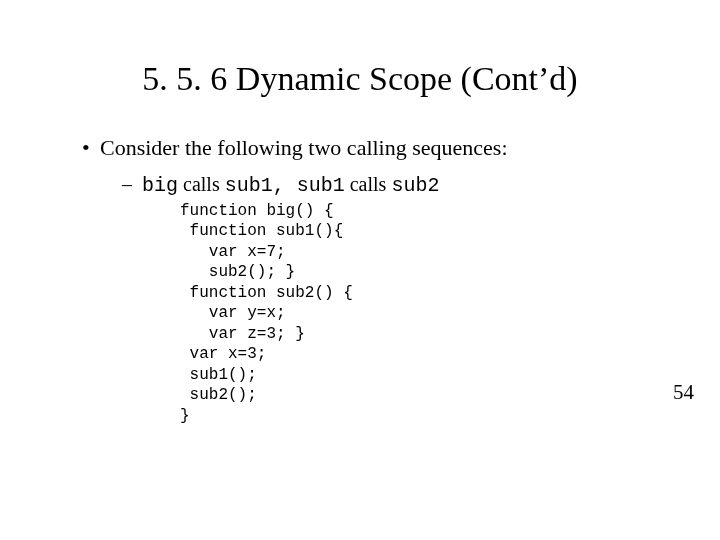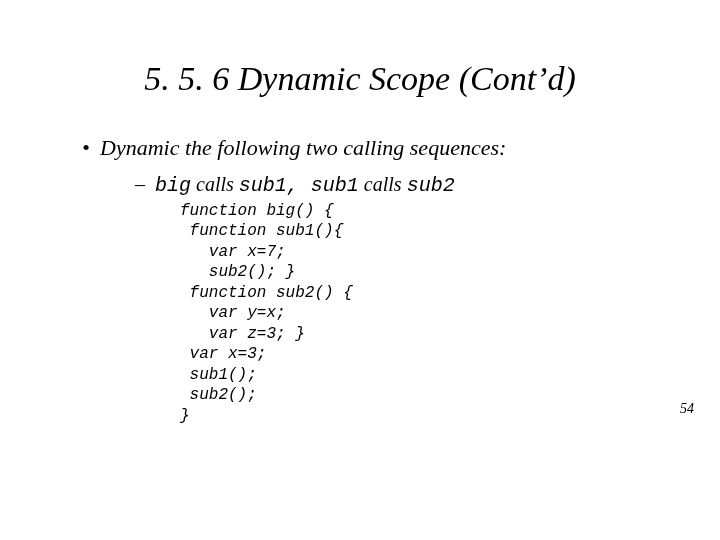--- a/index.html
+++ b/index.html
@@ -10,21 +10,20 @@
     background: #ffffff;
     font-family: "Times New Roman", Times, serif;
     color: #000;
     overflow: hidden;
   }
   .slide {
     position: relative;
     width: 720px;
     height: 420px;
     box-sizing: border-box;
-    font-style: italic;
   }
   .title {
     position: absolute;
     top: 60px;
     left: 0;
     width: 100%;
     text-align: center;
     font-size: 34px;
     font-weight: normal;
   }
@@ -41,57 +40,57 @@
   .bullet-dot {
     display: inline-block;
     width: 18px;
   }
   .sub-list {
     margin-left: 36px;
   }
   .sub-line {
     font-size: 20px;
     line-height: 1.3;
-    margin: 2px 17px;
+    margin: 2px 4px;
   }
   .dash {
     display: inline-block;
     width: 20px;
   }
   .mono {
     font-family: "Courier New", Courier, monospace;
   }
   .calls-word {
     font-family: "Times New Roman", Times, serif;
   }
   .code-block {
     margin-left: 62px;
     font-family: "Courier New", Courier, monospace;
     font-size: 16px;
     line-height: 1.28;
     white-space: pre;
   }
   .page-num {
     position: absolute;
-    bottom: 3px;
+    bottom: 15px;
     right: 26px;
-    font-size: 14px;
+    font-size: 21px;
   }
 </style>
 </head>
 <body>
 
 <div class="slide">
 
   <div class="title">5. 5. 6 Dynamic Scope (Cont’d)</div>
 
   <div class="body">
 
     <div class="bullet-line">
-      <span class="bullet-dot">•</span><span>Dynamic the following two calling sequences:</span>
+      <span class="bullet-dot">•</span><span>Consider the following two calling sequences:</span>
     </div>
 
     <div class="sub-list">
 
       <div class="sub-line">
         <span class="dash">–</span><span class="mono">big</span><span class="calls-word"> calls </span><span class="mono">sub1</span><span class="mono">, </span><span class="mono">sub1</span><span class="calls-word"> calls </span><span class="mono">sub2</span>
       </div>
 
 
       <div class="code-block">function big() {

